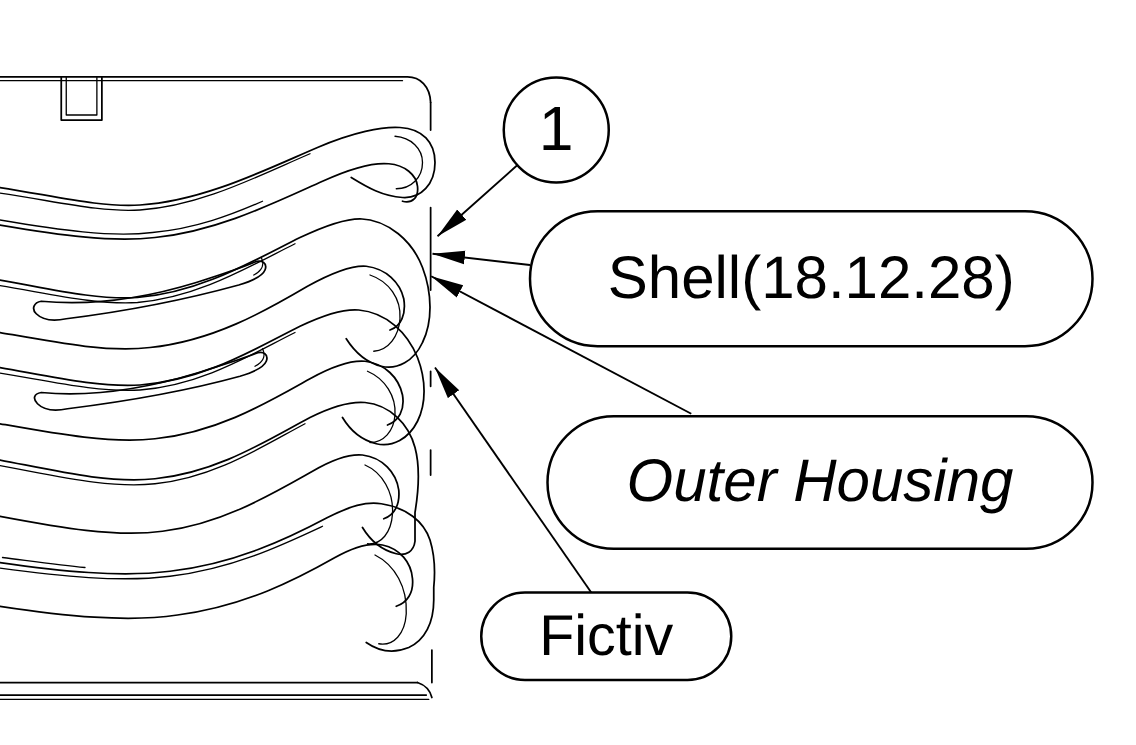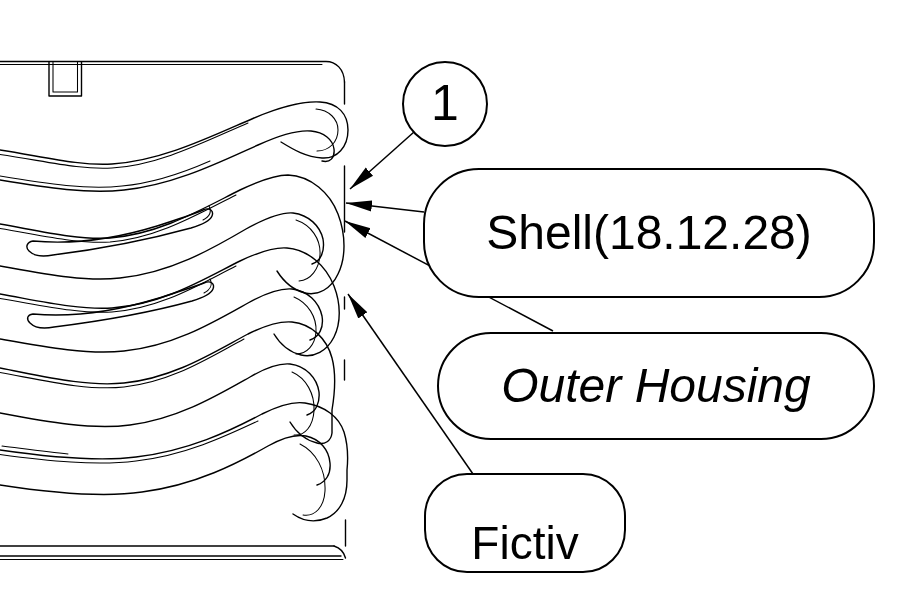--- a/index.html
+++ b/index.html
@@ -16,23 +16,23 @@
   .leader { stroke:var(--line); stroke-width:1.5px; fill:none; }
   .arrowhead { fill:var(--line); }
   .callout {
     position:absolute; z-index:1; box-sizing:border-box;
     background:var(--bg); border:2px solid var(--line);
     display:flex; align-items:center; justify-content:center;
     white-space:nowrap; color:#000;
   }
   .callout .txt { transform:translateY(-1px); }
   .balloon   { left:402px; top:61px;  width:86px;  height:86px;  border-radius:50%;  font-size:50px; }
-  .lbl-shell { left:423px; top:168px; width:452px; height:130px; border-radius:56px; font-size:48px; }
+  .lbl-shell { left:423px; top:168px; width:452px; height:110px; border-radius:56px; font-size:48px; }
   .lbl-outer { left:437px; top:332px; width:438px; height:108px; border-radius:55px; font-size:48px;font-style:italic; }
-  .lbl-fictiv{ left:424px; top:473px; width:202px; height:100px;  border-radius:43px; font-size:46px;align-items:flex-end; }
+  .lbl-fictiv{ left:384px; top:473px; width:202px; height:72px;  border-radius:43px; font-size:46px; }
 </style>
 </head>
 <body>
 
 <div class="canvas">
 
   <svg class="drawing" width="909" height="596" viewBox="0 0 909 596">
     <defs>
       <marker id="arrow" markerUnits="userSpaceOnUse" markerWidth="28" markerHeight="13" refX="26" refY="6.5" orient="auto">
         <path d="M0,1 L26,6.5 L0,12 Z" class="arrowhead"></path>

